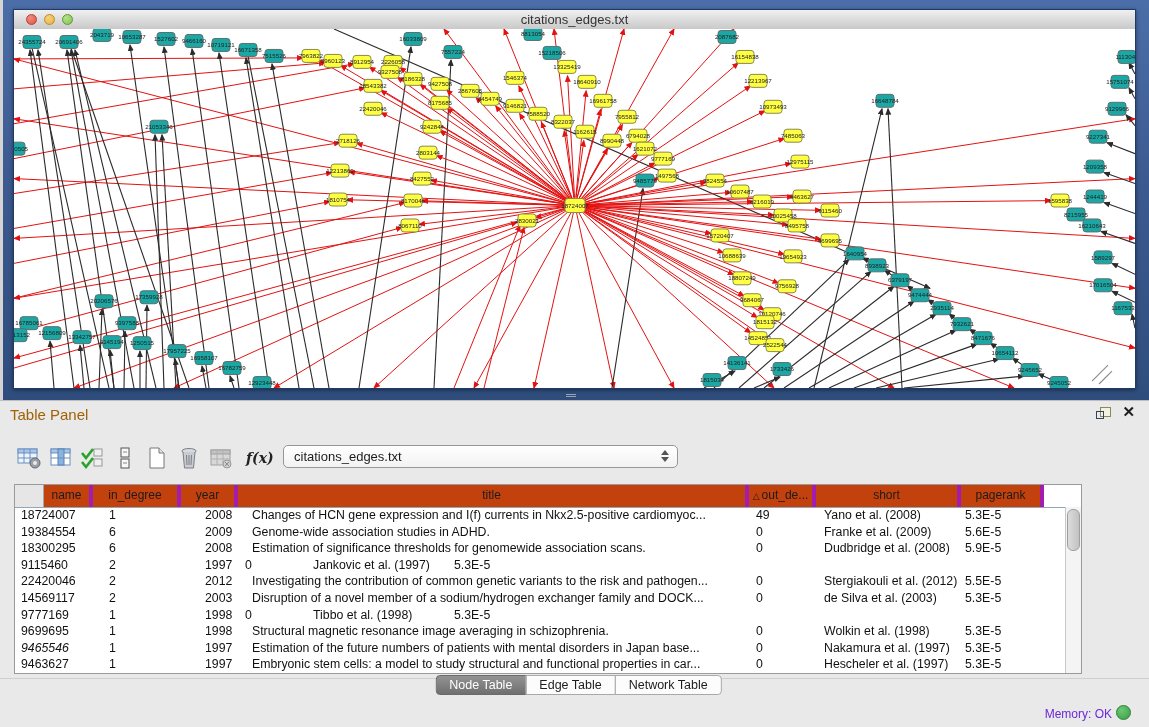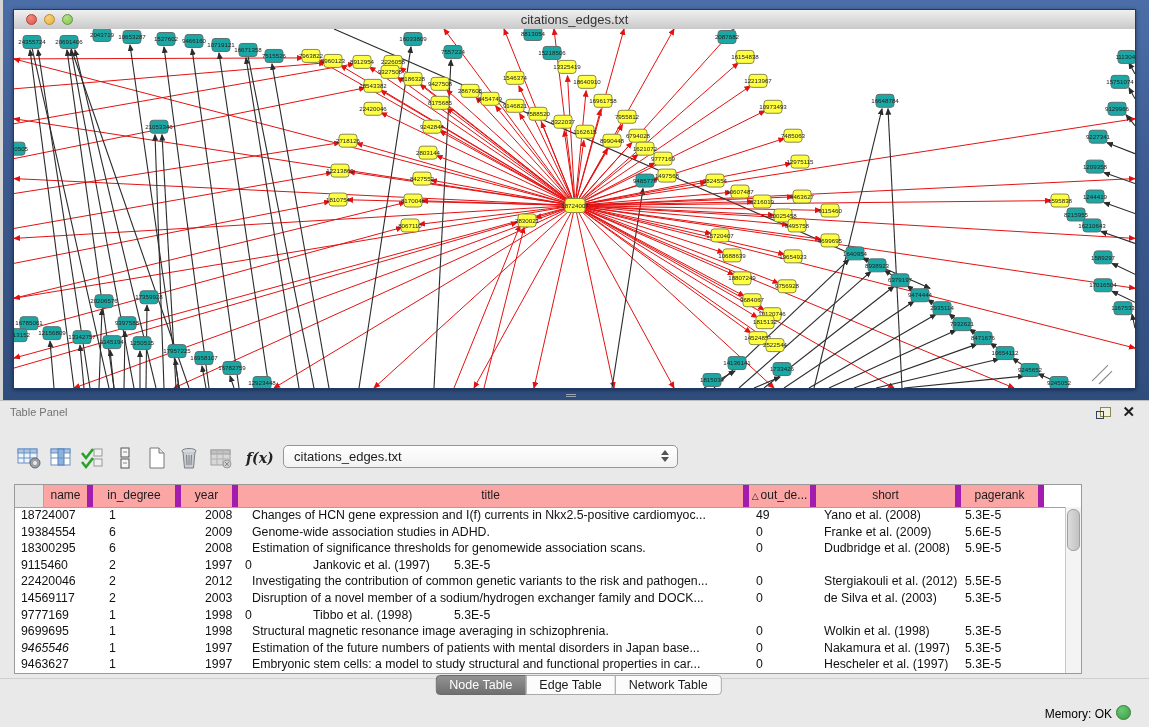--- a/index.html
+++ b/index.html
@@ -20,62 +20,62 @@
   .tl.red{left:12px;background:radial-gradient(circle at 35% 30%,#f28b80,#dd5448);border:1px solid #b94138;}
   .tl.yel{left:30px;background:radial-gradient(circle at 35% 30%,#f6d27c,#e7b13c);border:1px solid #bb8c2c;}
   .tl.grn{left:48px;background:radial-gradient(circle at 35% 30%,#b5e08b,#82c353);border:1px solid #61992f;}
   .canvas{position:absolute;left:0;top:19px;right:0;bottom:0;background:#fff;overflow:hidden;}
   .canvas svg{display:block;}
   .grip{position:absolute;left:566px;top:393px;width:12px;height:7px;}
   .grip i{display:block;width:10px;height:1px;background:#9aa4b5;margin:1px 0;}
   
   .table-panel{position:absolute;left:0;top:400px;width:1149px;height:327px;
                background:#e9e9e9;border-top:1px solid #bdbdbd;box-sizing:border-box;}
-  .panel-title{position:absolute;left:10px;top:5px;font-size:11px;color:#737373;}
+  .panel-title{position:absolute;left:10px;top:5px;font-size:15px;color:#a16207;}
   .float-ic{position:absolute;right:38px;top:6px;width:15px;height:13px;}
   .float-ic .sq1{position:absolute;left:4px;top:0;width:9px;height:8px;border:1px solid #8a8a52;background:#f2f2e4;}
   .float-ic .sq2{position:absolute;left:0;top:4px;width:6px;height:6px;border:1px solid #33415e;}
   .close-ic{position:absolute;right:14px;top:2px;font-size:15px;font-weight:bold;color:#1d1d1d;line-height:18px;}
   .toolbar{position:absolute;left:16px;top:44px;height:26px;display:flex;align-items:center;}
   .tb-ic{width:26px;height:24px;margin-right:6px;position:relative;}
   .fx{font-family:"DejaVu Serif","Liberation Serif",serif;font-style:italic;font-weight:bold;
       font-size:14px;color:#222;margin:0 4px 0 6px;}
   .combo{position:absolute;left:283px;top:44px;width:395px;height:23px;box-sizing:border-box;
          border:1px solid #979797;border-radius:5px;background:linear-gradient(180deg,#ffffff,#f2f2f2);
          font-size:13px;color:#1c1c1c;line-height:21px;padding-left:10px;}
   .combo .arrows{position:absolute;right:8px;top:4px;}
   .combo .arrows b{display:block;width:0;height:0;border-left:4px solid transparent;border-right:4px solid transparent;}
   .combo .arrows b.up{border-bottom:5px solid #555;margin-bottom:2px;}
   .combo .arrows b.dn{border-top:5px solid #555;}
   
   .dtable{position:absolute;left:14px;top:83px;width:1068px;height:190px;box-sizing:border-box;
           border:1px solid #9a9a9a;background:#fff;}
   .thead{display:flex;height:22px;border-bottom:1px solid #8fa8b8;}
   .th{box-sizing:border-box;height:22px;line-height:21px;font-size:12px;color:#1c1c1c;
-      text-align:center;background:#fca5a5;border-right:6px solid #a21caf;overflow:hidden;white-space:nowrap;}
+      text-align:center;background:#c2410c;border-right:4px solid #a21caf;overflow:hidden;white-space:nowrap;}
   .th.corner{background:#e6e6e6;border-right:1px solid #a8a8a8;}
   .th.filler{background:#ffffff;border-right:none;}
   .sortmark{font-size:9px;margin-right:2px;}
   .tbody{position:absolute;left:0;top:22px;right:15px;bottom:0;overflow:hidden;}
   .trow{display:flex;height:16.6px;font-size:12.3px;color:#111;white-space:nowrap;}
   .td{box-sizing:border-box;overflow:hidden;line-height:16.5px;}
   .vscroll{position:absolute;right:0;top:22px;bottom:0;width:15px;background:#f4f4f4;
            border-left:1px solid #c8c8c8;}
   .vthumb{position:absolute;left:1px;top:2px;width:11px;height:40px;border:1px solid #9f9f9f;
           border-radius:6px;background:linear-gradient(90deg,#dcdcdc,#c2c2c2);}
   
   .tabline{position:absolute;left:0;right:0;top:277px;height:1px;background:#cfcfcf;}
   .tabs{position:absolute;left:50%;top:274px;transform:translateX(-50%);display:flex;height:20px;}
   .tab{box-sizing:border-box;height:20px;line-height:18px;padding:0 13px;font-size:12.5px;color:#1c1c1c;
        background:#fcfcfc;border:1px solid #a9a9a9;margin-left:-1px;}
   .tab:first-child{border-radius:4px 0 0 4px;margin-left:8px;}
   .tab:last-child{border-radius:0 4px 4px 0;}
   .tab.active{background:linear-gradient(180deg,#939393,#6f6f6f);color:#fff;border-color:#6a6a6a;}
   
-  .status-text{position:absolute;right:37px;top:306px;font-size:12px;color:#000000;}
+  .status-text{position:absolute;right:37px;top:306px;font-size:12px;color:#6d28d9;}
   .mem-dot{position:absolute;right:18px;top:304px;width:13px;height:13px;border-radius:50%;
            background:radial-gradient(circle at 35% 30%,#6cc974,#3c9c46);border:1px solid #2b7f35;}
 </style>
 </head>
 <body>
 
 <div class="desktop">
   <div class="left-strip"></div>
 
   <div class="net-window">

